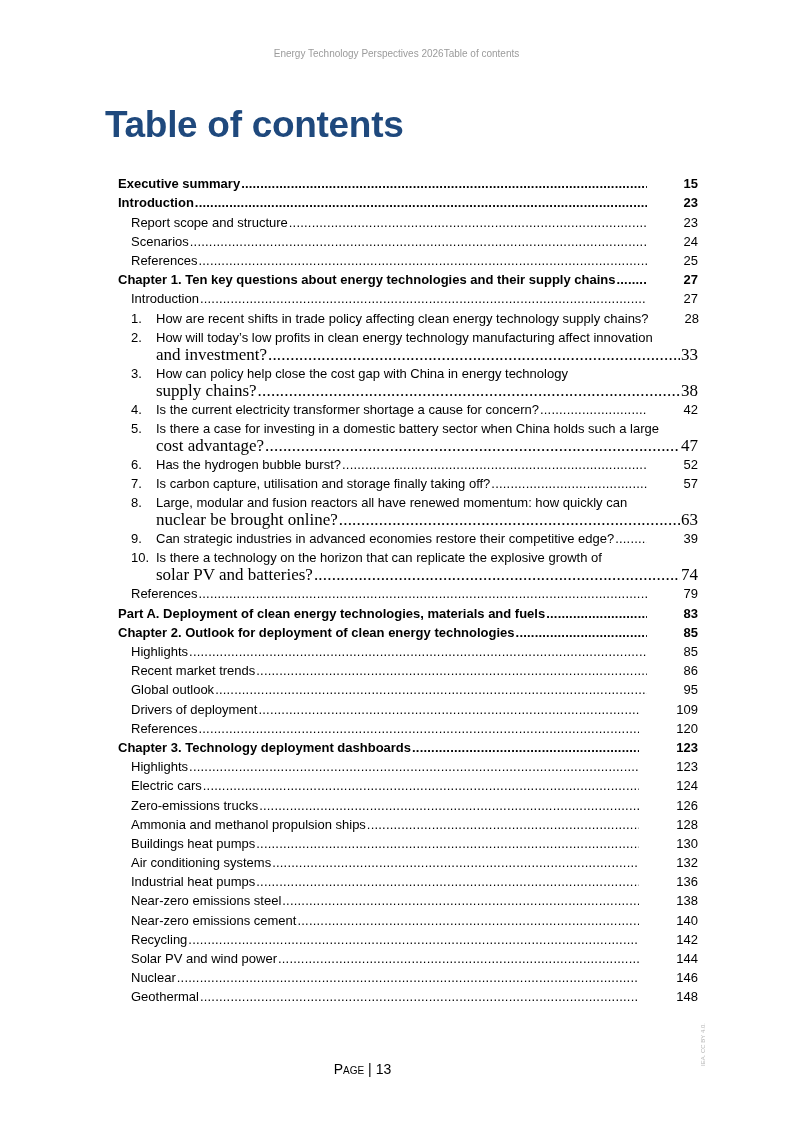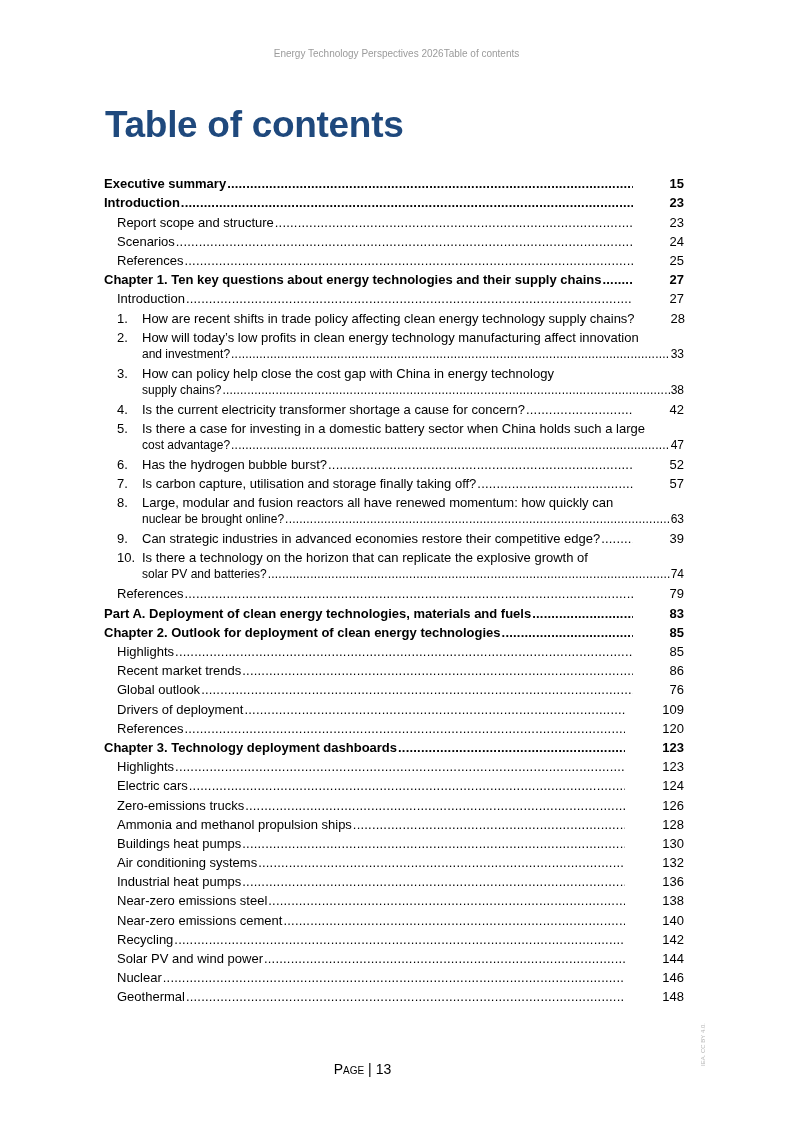--- a/index.html
+++ b/index.html
@@ -2,34 +2,34 @@
 <html><head>
 <meta charset="utf-8">
 <style>
   html, body { margin: 0; padding: 0; background: #ffffff; }
   body { width: 793px; height: 1121px; position: relative; overflow: hidden;
          font-family: "Liberation Sans", sans-serif; color: #000; }
   .running-header { position: absolute; top: 48px; left: 106px; right: 106px;
          display: flex; justify-content: center; font-size: 10px; color: #9b9b9b; }
   .page-title { position: absolute; top: 104px; left: 105px; margin: 0;
          font-size: 37px; font-weight: bold; color: #1f497d; letter-spacing: -0.3px; }
-  .toc { position: absolute; top: 173px; left: 104px; width: 580px; }
+  .toc { position: absolute; top: 173px; left: 118px; width: 580px; }
   .row { display: flex; align-items: flex-end; height: 19.2px; font-size: 13px; line-height: 17px; }
   .row.bold { font-weight: bold; }
   .row.sub { padding-left: 13px; }
   .row.q { padding-left: 13px; }
   .row .num { width: 25px; flex: none; }
   .row .label { white-space: nowrap; flex: none; }
   .row .dots { flex: 1 1 auto; overflow: hidden; white-space: nowrap; margin: 0 1px; }
   .row .dots::before { content: "........................................................................................................................................................................................................................................"; letter-spacing: 0.2px; }
   .row .page { flex: none; text-align: right; margin-left: 36px; }
   .qblock { padding-left: 13px; }
   .qblock .line1 { display: flex; height: 19px; font-size: 13px; line-height: 17px; align-items: flex-end; }
   .qblock .line1 .num { width: 25px; flex: none; }
-  .qblock .line2 { display: flex; height: 17px; font-size: 12px; line-height: 17px; align-items: flex-end; padding-left: 25px; }
+  .qblock .line2 { display: flex; height: 17px; font-size: 17px; line-height: 17px; align-items: flex-end; padding-left: 25px; font-family: Liberation Serif, serif; }
   .qblock .line2 .label { white-space: nowrap; flex: none; }
   .qblock .line2 .dots { flex: 1 1 auto; overflow: hidden; white-space: nowrap; margin: 0 1px; }
   .qblock .line2 .dots::before { content: "........................................................................................................................................................................................................................................"; letter-spacing: 0.2px; }
   .qblock .line2 .page { flex: none; }
   .qblock .line1 .label { white-space: nowrap; }
   .footer { position: absolute; top: 1061px; left: 0; width: 725px; text-align: center; font-size: 14px; }
   .footer .sc { font-variant: small-caps; }
   .license { position: absolute; left: 700px; top: 1030px; transform: rotate(-90deg); transform-origin: left top;
          font-size: 6px; color: #b5b5b5; white-space: nowrap; top: 1066px; }
 </style>
@@ -199,21 +199,21 @@
       <span class="page">85</span>
     </div>
   <div class="row sub">
       <span class="label">Recent market trends</span>
       <span class="dots"></span>
       <span class="page">86</span>
     </div>
   <div class="row sub">
       <span class="label">Global outlook</span>
       <span class="dots"></span>
-      <span class="page">76</span>
+      <span class="page">95</span>
     </div>
   <div class="row sub">
       <span class="label">Drivers of deployment</span>
       <span class="dots"></span>
       <span class="page">109</span>
     </div>
   <div class="row sub">
       <span class="label">References</span>
       <span class="dots"></span>
       <span class="page">120</span>

